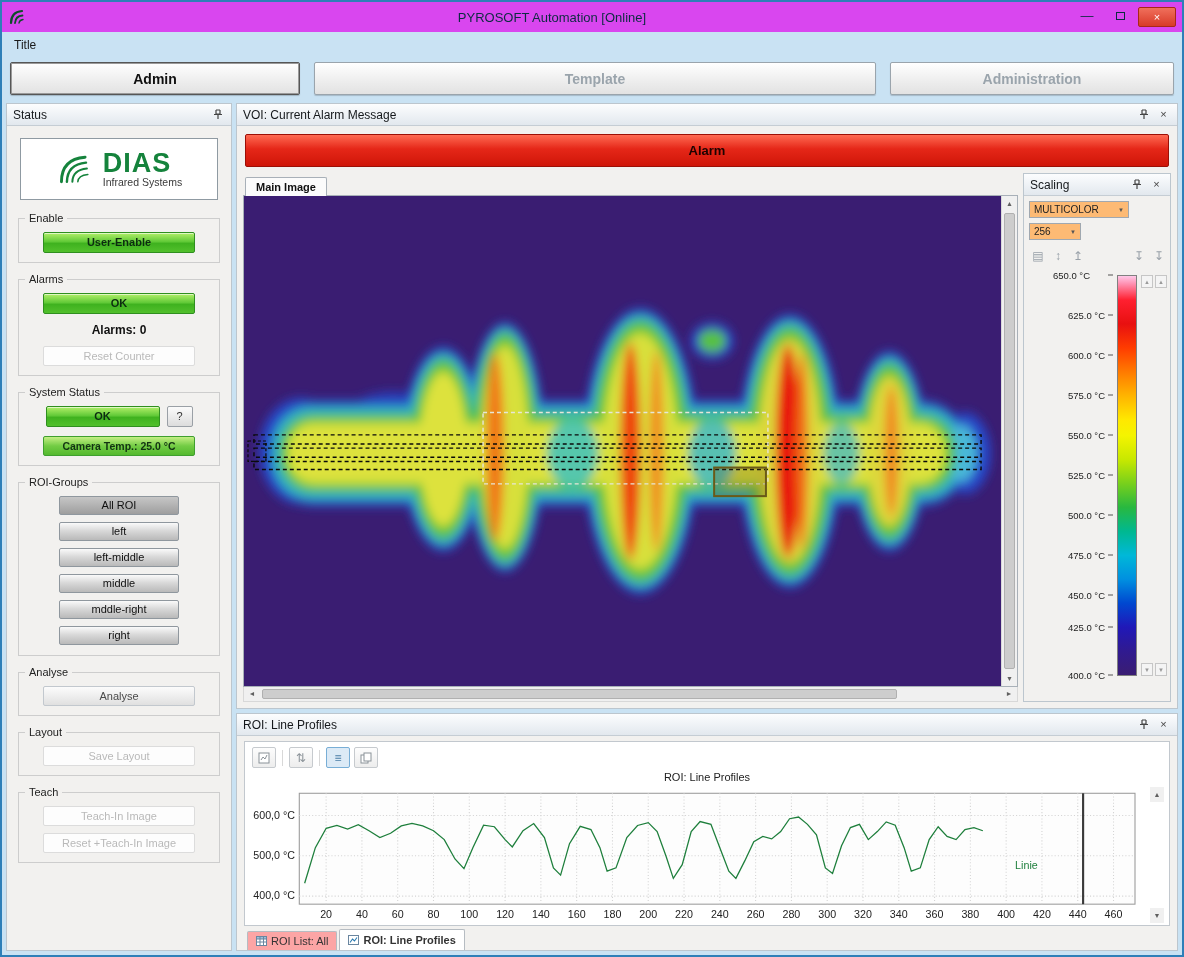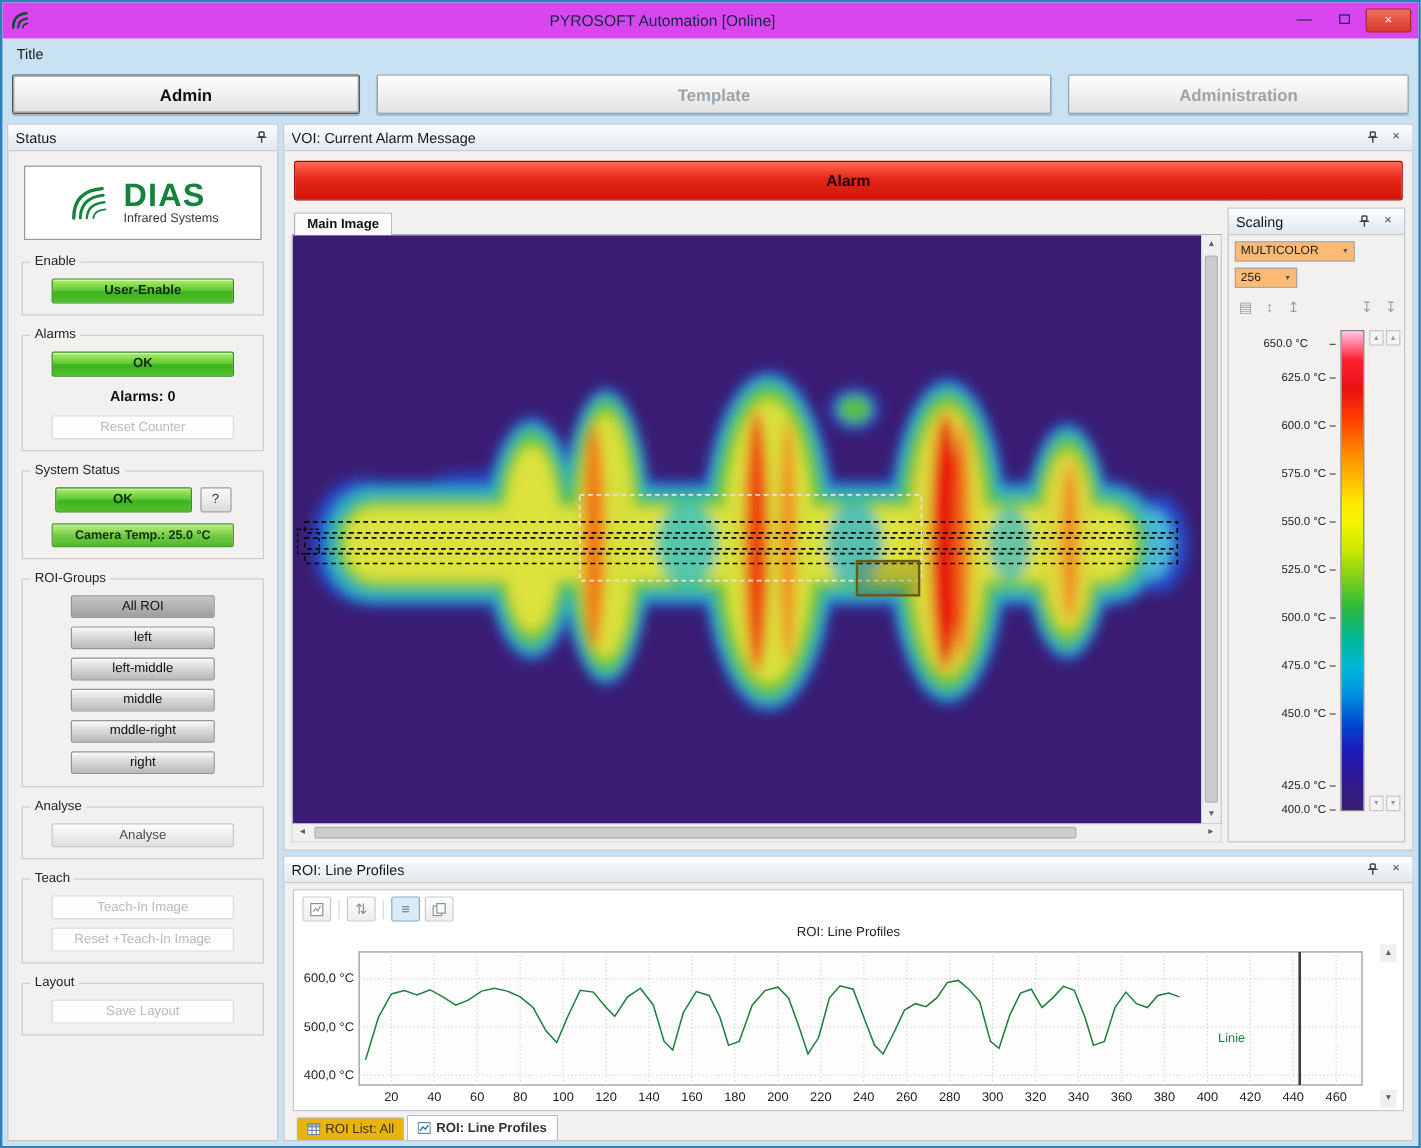--- a/index.html
+++ b/index.html
@@ -90,21 +90,21 @@
   .roi-toolbar{height:27px;flex:0 0 auto;display:flex;align-items:center;gap:4px;padding:2px;}
   .tool-btn{width:24px;height:21px;border:1px solid #c6cace;background:linear-gradient(#fdfdfd,#ededed);border-radius:2px;display:flex;align-items:center;justify-content:center;color:#8a9298;font-size:12px;}
   .tool-btn.active{border:1px solid #78aed6;background:#dceaf6;color:#4a7da6;}
   .tool-sep{width:1px;height:16px;background:#d8d8d8;margin:0 2px;}
   .chart-title{text-align:center;font-size:11px;color:#222;height:16px;flex:0 0 auto;}
   .chart-row{flex:1;display:flex;min-height:0;}
   .chart-svg-wrap{flex:1;min-width:0;}
   .chart-svg-wrap svg{width:100%;height:100%;display:block;}
   .chart-vscroll{width:14px;flex:0 0 auto;display:flex;flex-direction:column;}
   .bottom-tabs{height:22px;flex:0 0 auto;display:flex;align-items:flex-end;padding:0 10px;gap:2px;}
-  .btab{display:flex;align-items:center;gap:4px;font-size:11px;padding:2px 8px;border:1px solid #b6bcc2;border-bottom:none;background:#eab308;color:#333;border-radius:2px 2px 0 0;height:19px;white-space:nowrap;}
+  .btab{display:flex;align-items:center;gap:4px;font-size:11px;padding:2px 8px;border:1px solid #b6bcc2;border-bottom:none;background:#fca5a5;color:#333;border-radius:2px 2px 0 0;height:19px;white-space:nowrap;}
   .btab.active{background:#fff;font-weight:bold;height:21px;}
 </style>
 </head>
 <body>
 
 <div class="window">
 
   <div class="titlebar">
     <svg class="app-icon" viewBox="0 0 18 18">
       <g fill="none" stroke="#0d4d28" stroke-linecap="round">
@@ -193,28 +193,28 @@
               <div class="roi-btn">right</div>
             </div>
         </div>
 
         <div class="group">
           <span class="group-label">Analyse</span>
           <div class="btn btn-analyse">Analyse</div>
         </div>
 
         <div class="group">
+          <span class="group-label">Layout</span>
+          <div class="btn btn-disabled">Save Layout</div>
+        </div>
+
+        <div class="group">
           <span class="group-label">Teach</span>
           <div class="btn btn-disabled teach-btn">Teach-In Image</div>
           <div class="btn btn-disabled teach-btn">Reset +Teach-In Image</div>
-        </div>
-
-        <div class="group">
-          <span class="group-label">Layout</span>
-          <div class="btn btn-disabled">Save Layout</div>
         </div>
 
       </div>
     </div>
 
     <div class="main-col">
 
       <div class="panel voi-panel">
         <div class="panel-hd">
           <span class="hd-title">VOI: Current Alarm Message</span>
@@ -345,21 +345,21 @@
               <div class="sc-icons">
                 <span class="sc-ic">▤</span>
                 <span class="sc-ic">↕</span>
                 <span class="sc-ic">↥</span>
                 <span class="spflex"></span>
                 <span class="sc-ic">↧</span>
                 <span class="sc-ic">↧</span>
               </div>
               <div class="scale-area">
                 <div class="scale-ticks">
-                    <div class="scale-tick" style="top: 12px; gap: 18px;">
+                    <div class="scale-tick" style="top: 0px; gap: 18px;">
                       <span class="tick-text">650.0 °C</span>
                       <span class="tick-dash"></span>
                     </div>
                     <div class="scale-tick" style="top: 40px;">
                       <span class="tick-text">625.0 °C</span>
                       <span class="tick-dash"></span>
                     </div>
                     <div class="scale-tick" style="top: 80px;">
                       <span class="tick-text">600.0 °C</span>
                       <span class="tick-dash"></span>
@@ -381,21 +381,21 @@
                       <span class="tick-dash"></span>
                     </div>
                     <div class="scale-tick" style="top: 280px;">
                       <span class="tick-text">475.0 °C</span>
                       <span class="tick-dash"></span>
                     </div>
                     <div class="scale-tick" style="top: 320px;">
                       <span class="tick-text">450.0 °C</span>
                       <span class="tick-dash"></span>
                     </div>
-                    <div class="scale-tick" style="top: 380px;">
+                    <div class="scale-tick" style="top: 352px;">
                       <span class="tick-text">425.0 °C</span>
                       <span class="tick-dash"></span>
                     </div>
                     <div class="scale-tick" style="top: 400px;">
                       <span class="tick-text">400.0 °C</span>
                       <span class="tick-dash"></span>
                     </div>
                   </div>
                 <div class="color-bar"></div>
                 <div class="spin-col c1">

